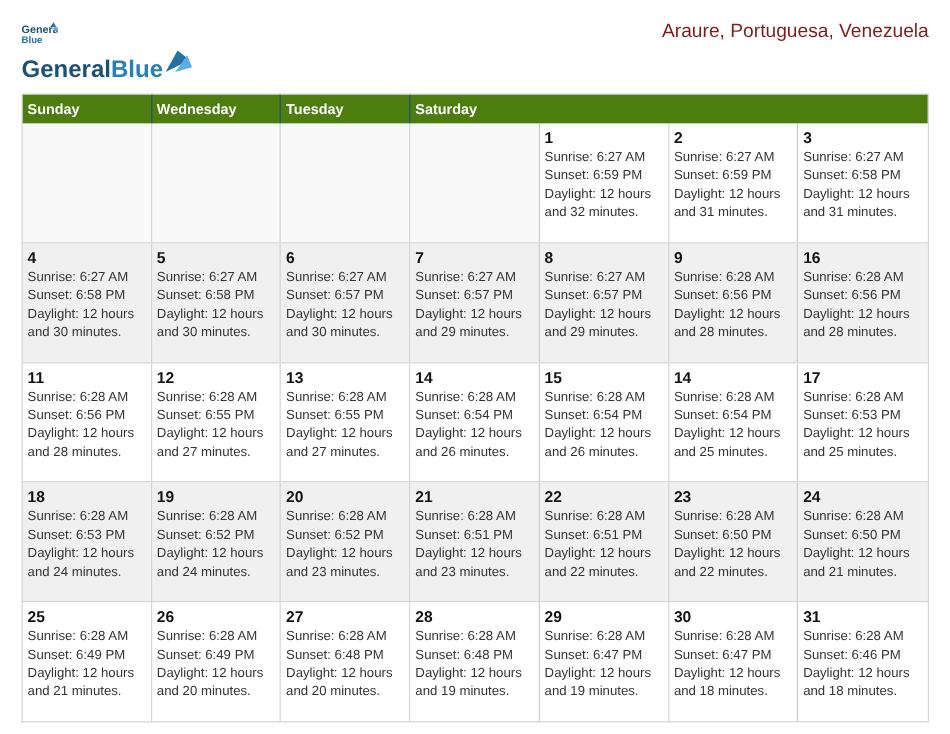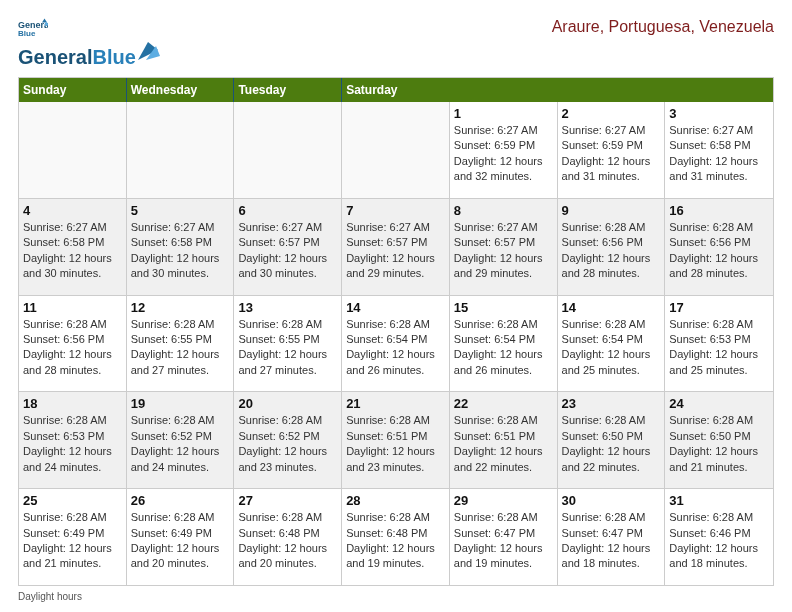--- a/index.html
+++ b/index.html
@@ -370,16 +370,13 @@
             <div class="day-num">31</div>
             <div class="day-info" style="white-space: pre-line;">Sunrise: 6:28 AM
 Sunset: 6:46 PM
 Daylight: 12 hours
 and 18 minutes.</div>
           </div>
         </div>
       </div>
   </div>
 
-  <div class="footer-note">
-    <span>Daylight hours</span>
-  </div>
 </div>
 
 </body></html>

